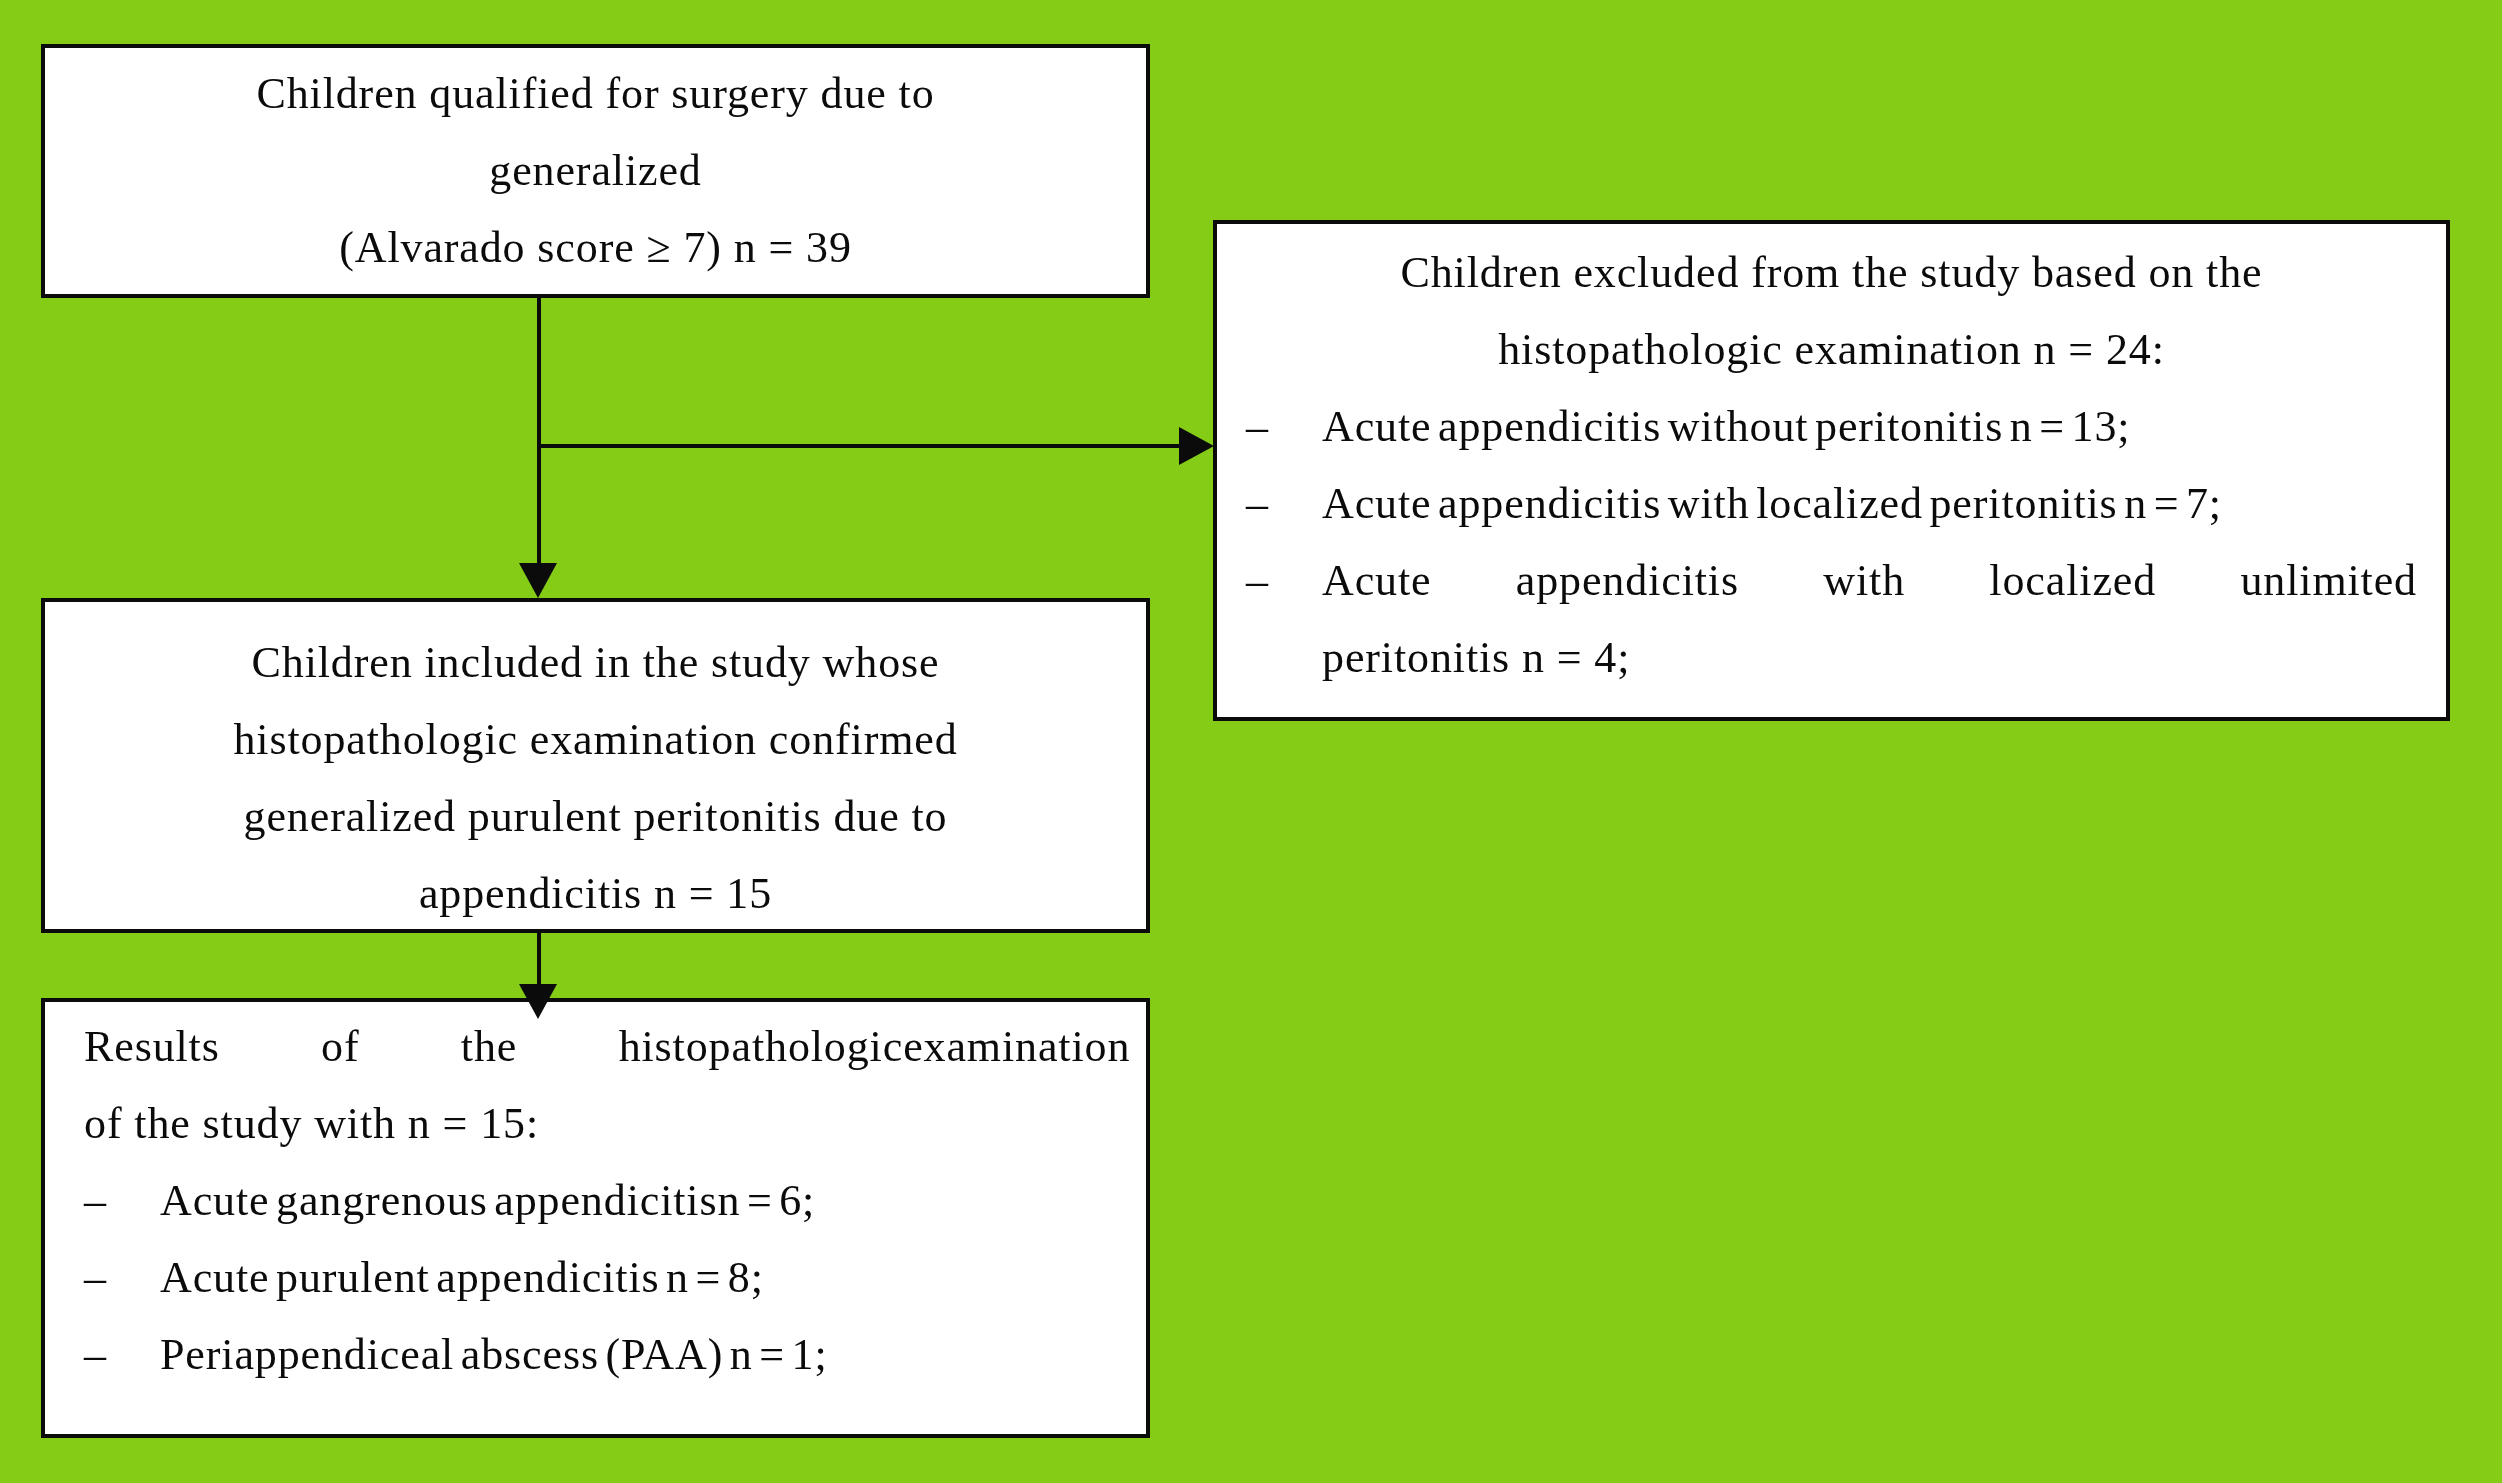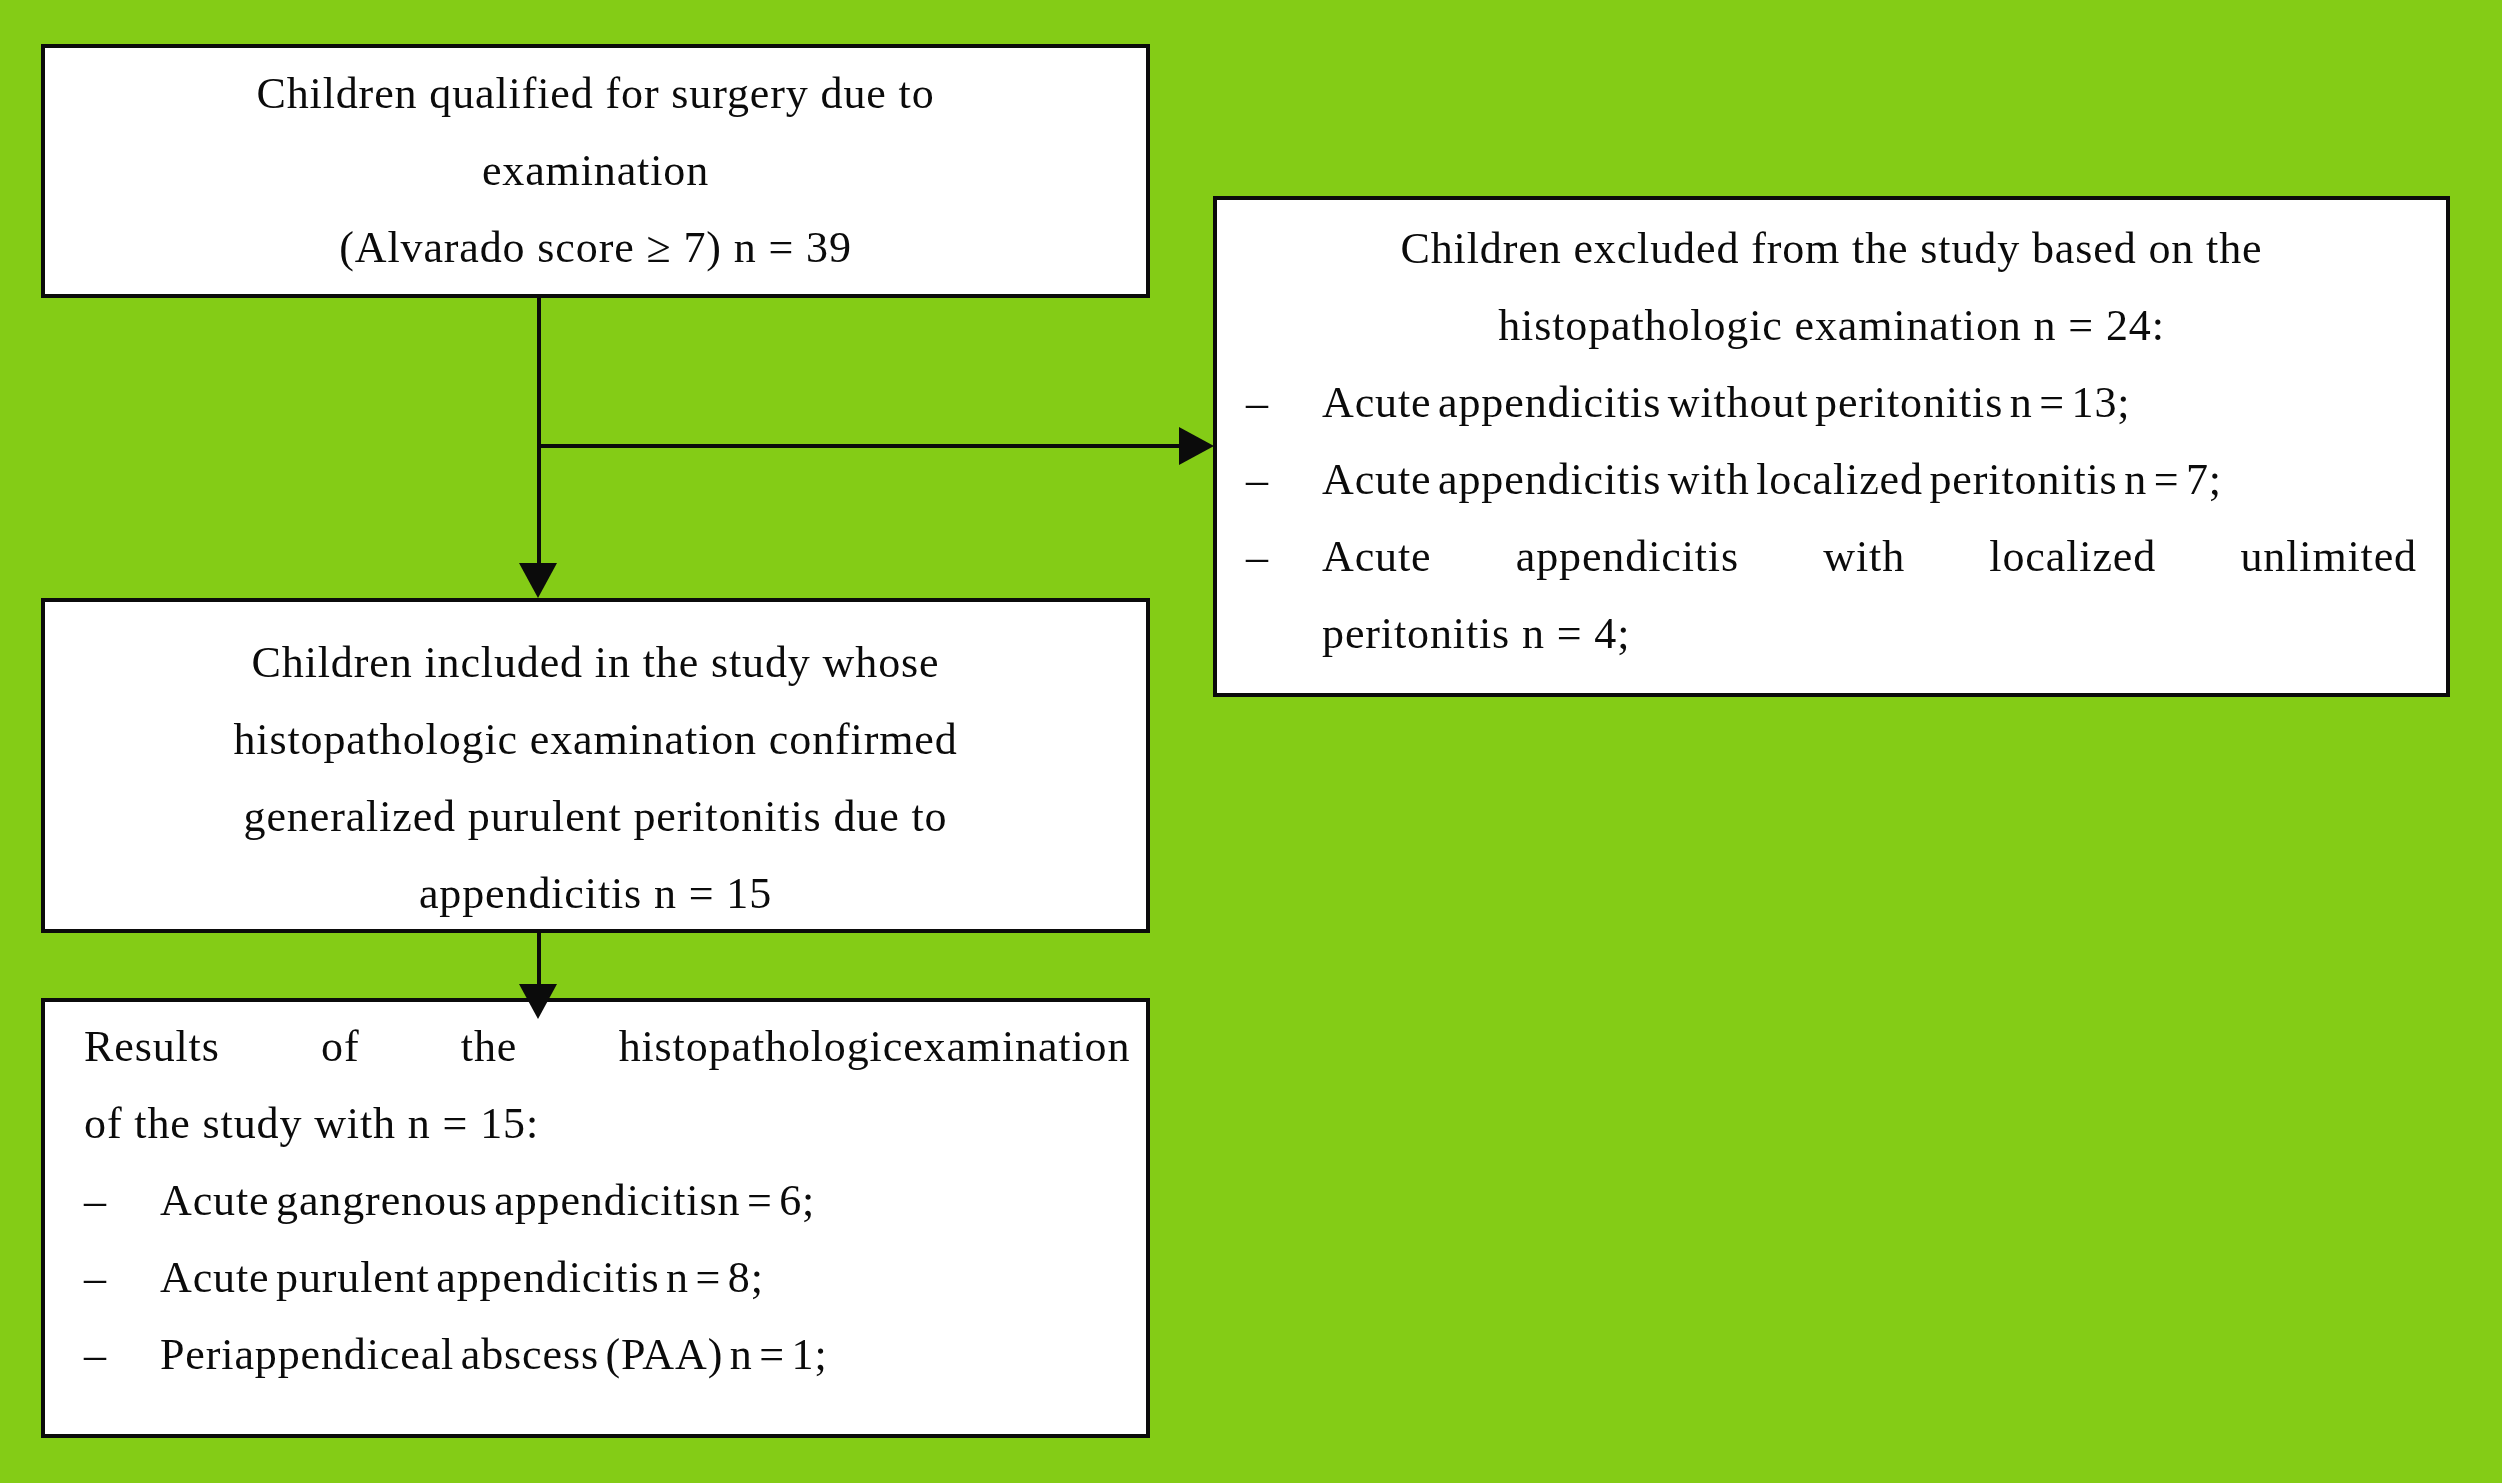--- a/index.html
+++ b/index.html
@@ -17,21 +17,21 @@
   }
   .box {
     position: absolute;
     border: 4.9px solid #0b0b0b;
     background: #ffffff;
   }
   .centered { text-align: center; }
   .line-block { display: block; }
 
   #box-qualified { left: 41px;  top: 44px;   width: 1109px; height: 254px; padding-top: 6.9px; }
-  #box-excluded  { left: 1213px; top: 196px; width: 1237px; height: 501px; padding: 9.8px 29px 0 29px; }
+  #box-excluded  { left: 1213px; top: 220px; width: 1237px; height: 501px; padding: 9.8px 29px 0 29px; }
   #box-included  { left: 41px;  top: 598px;  width: 1109px; height: 335px; padding-top: 22px; }
   #box-results   { left: 41px;  top: 998px; width: 1109px; height: 440px; padding: 5.9px 15.7px 0 39px; }
 
   .item { display: flex; }
   .item .dash { flex: 0 0 76px; }
   .item .item-body { flex: 1; min-width: 0; }
   .tight { word-spacing: -0.12em; white-space: nowrap; overflow: hidden; }
   .justify-line { display: block; text-align: justify; text-align-last: justify; }
 
   .connector { position: absolute; background: #0b0b0b; }
@@ -44,21 +44,21 @@
   #stem-2   { left: 537px; top: 933px; width: 3.9px;   height: 53px; }
   #head-2   { left: 519px; top: 984px; border-left: 19.6px solid transparent; border-right: 19.6px solid transparent; border-top: 35px solid #0b0b0b; }
 </style>
 </head>
 <body>
 
 <div class="canvas">
 
   <div class="box centered" id="box-qualified">
     <span class="line-block">Children qualified for surgery due to</span>
-    <span class="line-block">examination</span>
+    <span class="line-block">generalized</span>
     <span class="line-block">(Alvarado score ≥ 7) n = 39</span>
   </div>
 
   <div class="box" id="box-excluded">
     <span class="line-block centered">Children excluded from the study based on the</span>
     <span class="line-block centered">histopathologic examination n = 24:</span>
     <div class="item">
       <span class="dash">–</span>
       <span class="item-body tight">Acute appendicitis without peritonitis n = 13;</span>
     </div>

